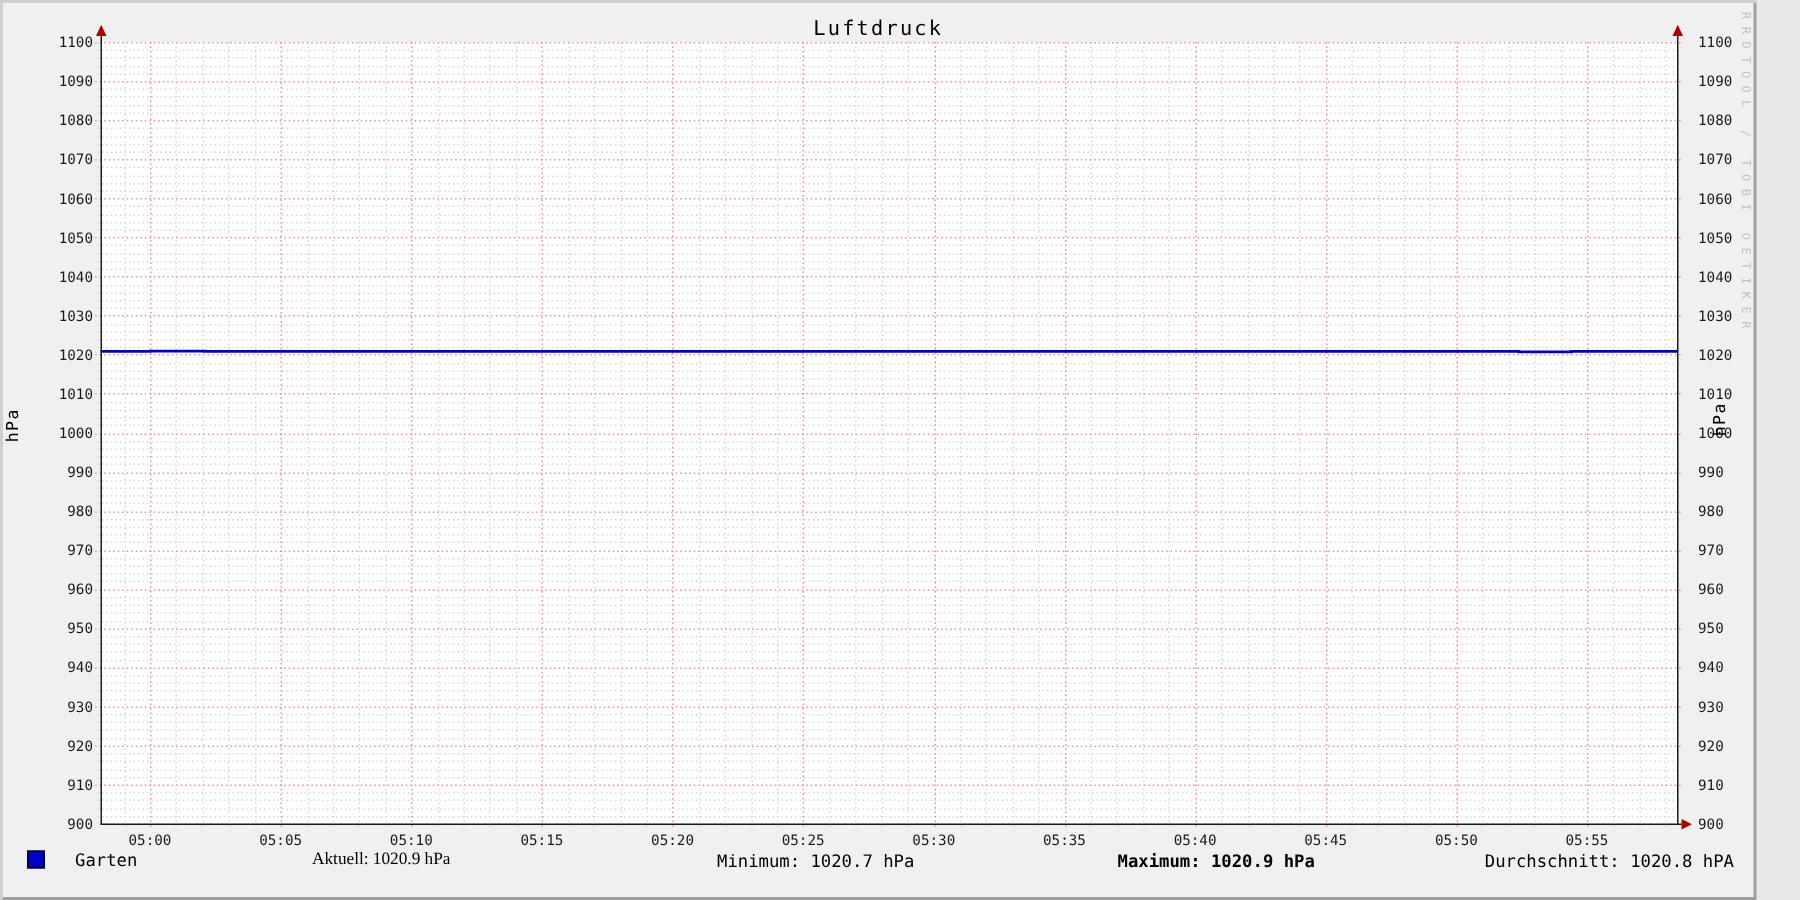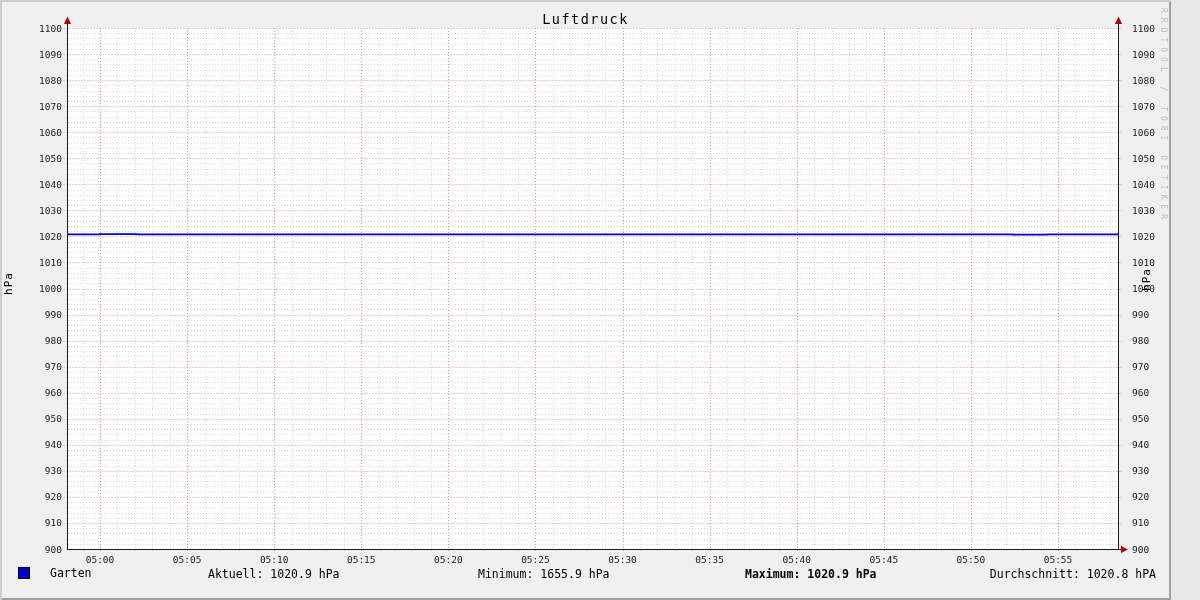--- a/index.html
+++ b/index.html
@@ -31,21 +31,21 @@
     writing-mode:vertical-rl;
     font-size:8px;letter-spacing:5px;color:#c2c2c2;
   }
   .legend-row{
     position:absolute;top:566px;left:0;width:100%;height:16px;
     font-size:11.5px;color:#000;
   }
   .legend-key{position:absolute;left:18px;top:0;display:flex;align-items:center;gap:20px;}
   .swatch{display:inline-block;width:12px;height:12px;border:1px solid #000;background:#0000cc;}
   .stat{position:absolute;top:1px;white-space:pre;}
-  .stat-0{left:208px;}
+  .stat-0{left:208px;font-family:Liberation Serif, serif;}
   .stat-1{left:478px;}
   .stat-2{left:745px;font-weight:bold;}
   .stat-3{right:15px;padding-left:32px;}
   .footer-note{
     position:absolute;top:584px;left:0;width:100%;
     text-align:center;
     font-size:8.5px;color:#9a9a9a;letter-spacing:0.5px;
   }
   text.tick{font-family:"DejaVu Sans Mono","Liberation Mono",monospace;font-size:9.5px;fill:#1a1a1a;}
 </style>
@@ -285,18 +285,18 @@
   <div class="axis-unit right">hPa</div>
 
   <div class="watermark">RRDTOOL / TOBI OETIKER</div>
 
   <div class="legend-row">
     <span class="legend-key">
       <span class="swatch" style="background: rgb(0, 0, 204);"></span>
       <span>Garten</span>
     </span>
     <span class="stat stat-0">Aktuell: 1020.9 hPa</span>
-    <span class="stat stat-1">Minimum: 1655.9 hPa</span>
+    <span class="stat stat-1">Minimum: 1020.7 hPa</span>
     <span class="stat stat-2">Maximum: 1020.9 hPa</span>
     <span class="stat stat-3">Durchschnitt: 1020.8 hPA</span>
   </div>
 
 </div>
 
 </body></html>

